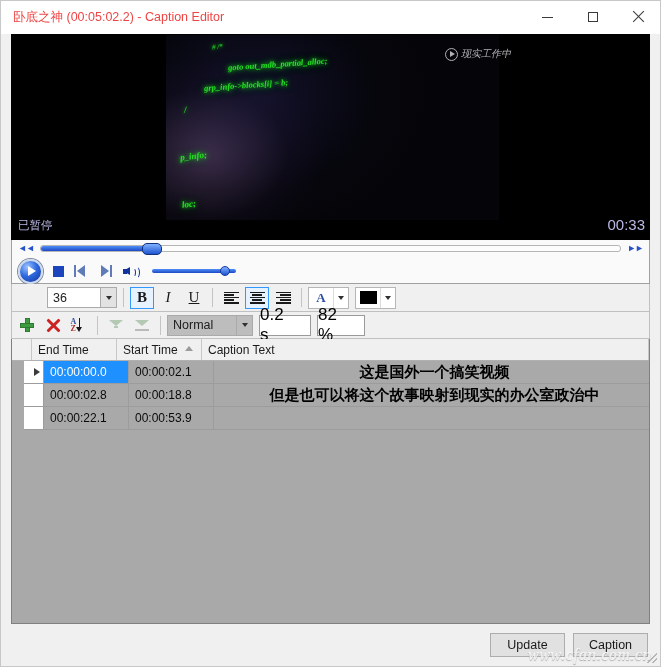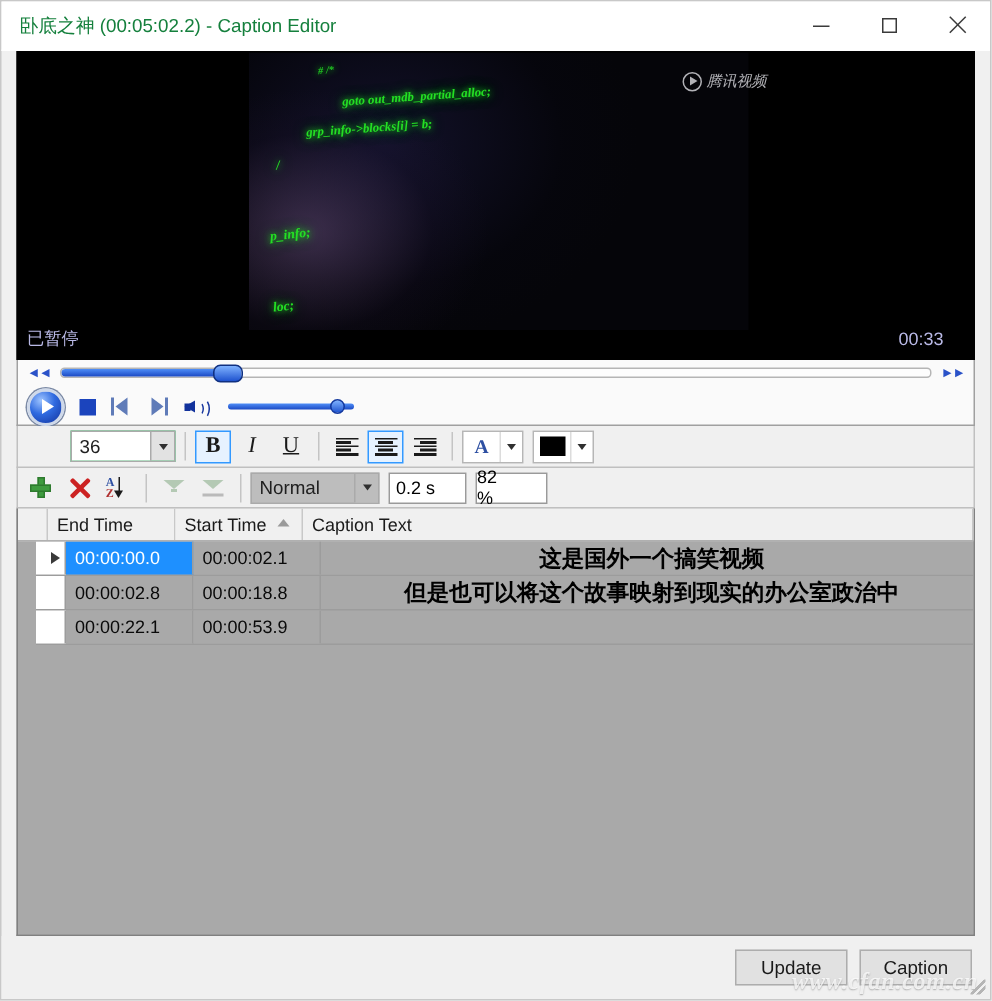--- a/index.html
+++ b/index.html
@@ -17,21 +17,21 @@
     box-sizing:border-box;
     display:flex;flex-direction:column;
   }
   
   .titlebar{
     height:32px;flex:0 0 32px;background:#ffffff;
     display:flex;align-items:center;
     border-bottom:1px solid #ffffff;
   }
   .title-text{
-    padding-left:12px;font-size:12.5px;color:#15803d;
+    padding-left:12px;font-size:12.5px;color:#ef4444;
     white-space:nowrap;overflow:hidden;
   }
   .title-spacer{flex:1;}
   .wbtn{
     width:45px;height:31px;display:flex;align-items:center;justify-content:center;
     color:#3a3a3a;font-size:13px;
   }
   .glyph-min{display:block;width:11px;height:1px;background:#3a3a3a;}
   .glyph-max{display:block;width:10px;height:10px;border:1px solid #3a3a3a;box-sizing:border-box;}
   .glyph-close{position:relative;width:12px;height:12px;}
@@ -89,22 +89,22 @@
     display:block;width:0;height:0;
     border-left:5px solid #d8d8dd;
     border-top:3.2px solid transparent;border-bottom:3.2px solid transparent;
     margin-left:2px;
   }
   .video-status{
     position:absolute;left:6px;bottom:6px;
     color:#b9b9e6;font-size:11.5px;
   }
   .video-time{
-    position:absolute;right:20px;bottom:6px;
-    color:#b9b9e6;font-size:12px;
+    position:absolute;right:4px;bottom:6px;
+    color:#b9b9e6;font-size:15px;
   }
   
   .transport{
     flex:0 0 44px;height:44px;background:#fafafa;
     border-left:1px solid #a0a0a0;border-right:1px solid #a0a0a0;border-bottom:1px solid #a0a0a0;
     box-sizing:border-box;
     display:flex;flex-direction:column;justify-content:center;
     padding:0 6px;
   }
   .seek-row{display:flex;align-items:center;height:16px;gap:6px;}
@@ -237,21 +237,21 @@
   .sort-ico .z{position:absolute;left:0;top:7px;color:#b03030;font-weight:bold;}
   .sort-ico .ar{position:absolute;left:8px;top:0;width:1.5px;height:11px;background:#1a1a1a;}
   .sort-ico .ar:after{content:"";position:absolute;left:-2.5px;top:9px;width:0;height:0;border-left:3.2px solid transparent;border-right:3.2px solid transparent;border-top:5px solid #1a1a1a;}
   .filt-ico{width:15px;height:12px;position:relative;opacity:.45;}
   .filt-ico .t{position:absolute;left:0;top:1px;width:0;height:0;border-left:7px solid transparent;border-right:7px solid transparent;border-top:6px solid #6c9a6c;}
   .filt-ico .l{position:absolute;left:5px;top:7px;width:4px;height:1.5px;background:#6c9a6c;}
   .filt-ico .u{position:absolute;left:0;top:10px;width:14px;height:1.5px;background:#7a7a7a;}
   .numbox{
     display:flex;align-items:center;justify-content:flex-end;
     height:21px;background:#fff;border:1px solid #9a9a9a;box-sizing:border-box;
-    padding-right:20px;font-size:12px;color:#000;
+    padding-right:20px;font-size:17px;color:#000;
   }
   .numbox.sec{width:52px;margin-left:4px;}
   .numbox.pct{width:48px;margin-left:4px;}
   
   .grid-wrap{
     flex:1;min-height:0;
     border:1px solid #808080;border-top:none;
     background:#a9a9a9;
     box-sizing:border-box;
     overflow:hidden;
@@ -353,21 +353,21 @@
         <div class="code c2">goto out_mdb_partial_alloc;</div>
         <div class="code c3">grp_info-&gt;blocks[i] = b;</div>
         <div class="code c4">/</div>
         <div class="code c5">p_info;</div>
         <div class="code c6">loc;</div>
       </div>
       <div class="tencent">
         <span class="tencent-play">
             <i></i>
           </span>
-        <span>腾讯视频</span>
+        <span>现实工作中</span>
       </div>
       <div class="video-status">已暂停</div>
       <div class="video-time">00:33</div>
     </div>
 
     <div class="transport">
       <div class="seek-row">
         <span class="chev">◄◄</span>
         <div class="seek-track">
           <div class="seek-fill"></div>

